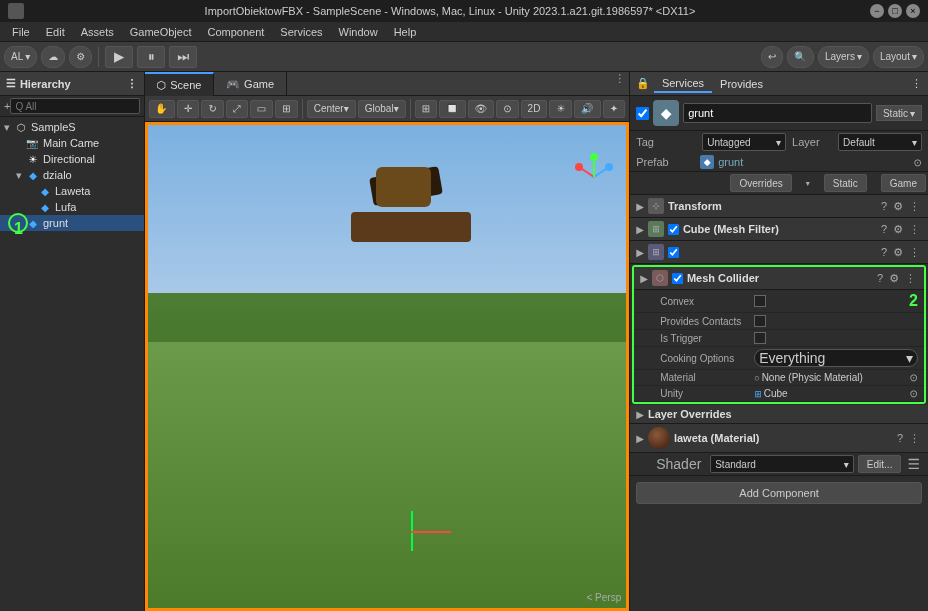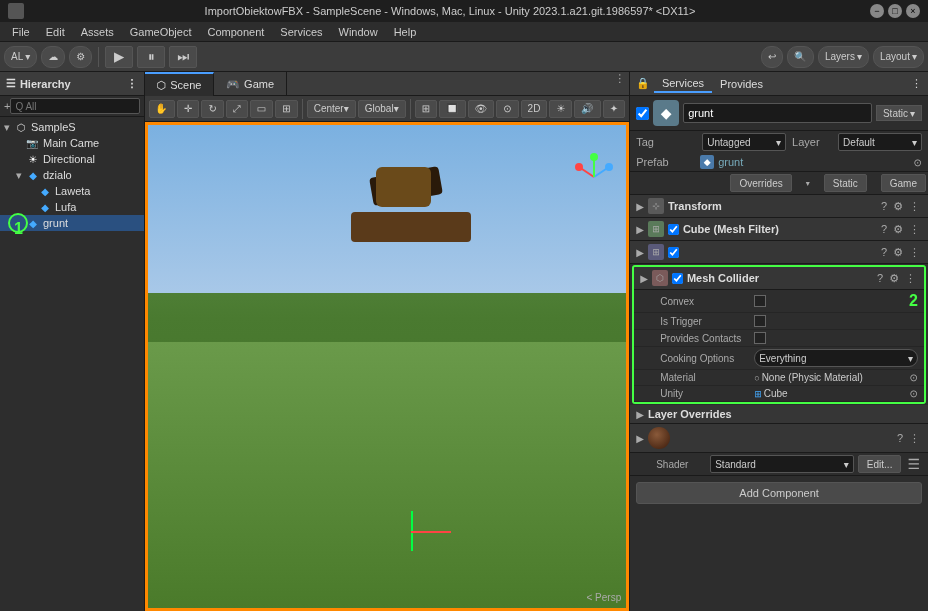--- a/index.html
+++ b/index.html
@@ -76,21 +76,21 @@
     .comp-btns { display: flex; gap: 2px; margin-left: auto; }
     .comp-btn-sm { background: transparent; border: none; color: #aaa; cursor: pointer; font-size: 11px; padding: 0 2px; }
     .comp-field { display: flex; align-items: center; padding: 2px 6px 2px 26px; border-bottom: 1px solid #252525; gap: 4px; }
     .field-label { color: #aaa; min-width: 90px; font-size: 10px; }
 
     .insp-scroll { overflow-y: auto; flex: 1; }
     
     .add-component-btn { margin: 6px; background: #4a4a4a; border: 1px solid #555; color: #ccc; padding: 4px 0; font-size: 11px; cursor: pointer; width: calc(100% - 12px); text-align: center; border-radius: 3px; }
     .cb { width: 12px; height: 12px; border: 1px solid #666; background: #222; flex-shrink: 0; display: inline-block; }
     .shader-row { display: flex; align-items: center; padding: 2px 6px 2px 26px; gap: 4px; }
-    .shader-label { color: #aaa; min-width: 50px; font-size: 10px; }
+    .shader-label { color: #aaa; min-width: 50px; font-size: 14px; }
   </style>
 </head>
 <body>
 
 <div id="title-bar">
   <div class="icon"></div>
   <span class="title">ImportObiektowFBX - SampleScene - Windows, Mac, Linux - Unity 2023.1.a21.git.1986597* &lt;DX11&gt;</span>
   <div class="win-btns">
     <button class="win-btn min">−</button>
     <button class="win-btn max">□</button>
@@ -376,32 +376,32 @@
         </div>
 
         <div class="comp-field">
           <span class="field-label">Convex</span>
           <span class="cb"></span>
 
           <span style="margin-left:auto;color:#44ff44;font-weight:bold;font-size:16px;">2</span>
         </div>
 
         <div class="comp-field">
+          <span class="field-label">Provides Contacts</span>
+          <span class="cb"></span>
+        </div>
+
+        <div class="comp-field">
           <span class="field-label">Is Trigger</span>
           <span class="cb"></span>
         </div>
 
         <div class="comp-field">
-          <span class="field-label">Provides Contacts</span>
-          <span class="cb"></span>
-        </div>
-
-        <div class="comp-field">
           <span class="field-label">Cooking Options</span>
-          <div class="insp-dropdown" style="height:18px;font-size:10px;border-radius:9px;">
+          <div class="insp-dropdown" style="height:18px;font-size:14px;border-radius:9px;">
             <span>Everything</span>
             <span>▾</span>
           </div>
         </div>
 
         <div class="comp-field">
           <span class="field-label">Material</span>
           <div style="display:flex;align-items:center;flex:1;gap:2px;">
             <span style="color:#aaa;font-size:9px;">○</span>
             <span style="color:#ccc;font-size:10px;">None (Physic Material)</span>
@@ -423,20 +423,21 @@
       <div class="component-header">
         <span class="comp-arrow">▶</span>
         <span class="comp-name">Layer Overrides</span>
       </div>
 
       
       <div style="border-bottom:1px solid #1a1a1a;">
         <div class="component-header">
           <span class="comp-arrow">▶</span>
           <div style="width:22px;height:22px;background:radial-gradient(circle at 40% 35%, #8a5a3a, #3a1a0a);border-radius:50%;flex-shrink:0;"></div>
+          <span class="comp-name">laweta (Material)</span>
           <div class="comp-btns">
             <button class="comp-btn-sm">?</button>
             <button class="comp-btn-sm">⋮</button>
           </div>
         </div>
         <div class="shader-row">
           <span class="shader-label">Shader</span>
           <div class="insp-dropdown" style="height:18px;font-size:10px;">
             <span>Standard</span>
             <span>▾</span>

